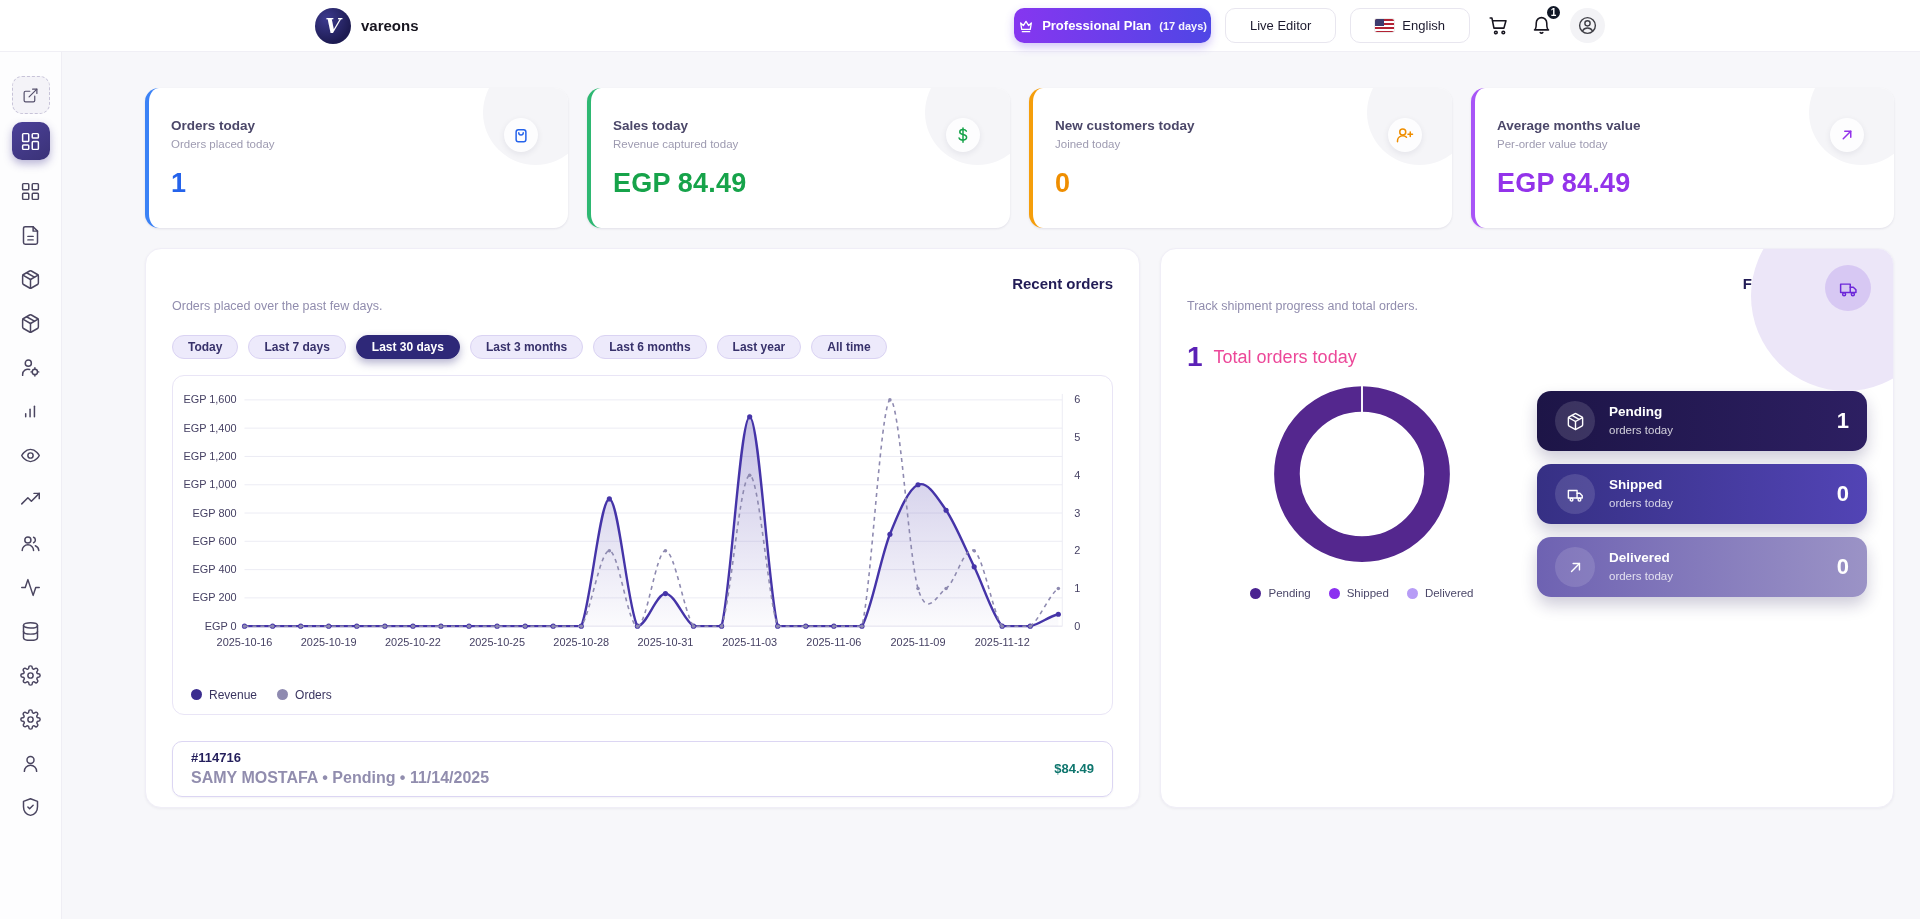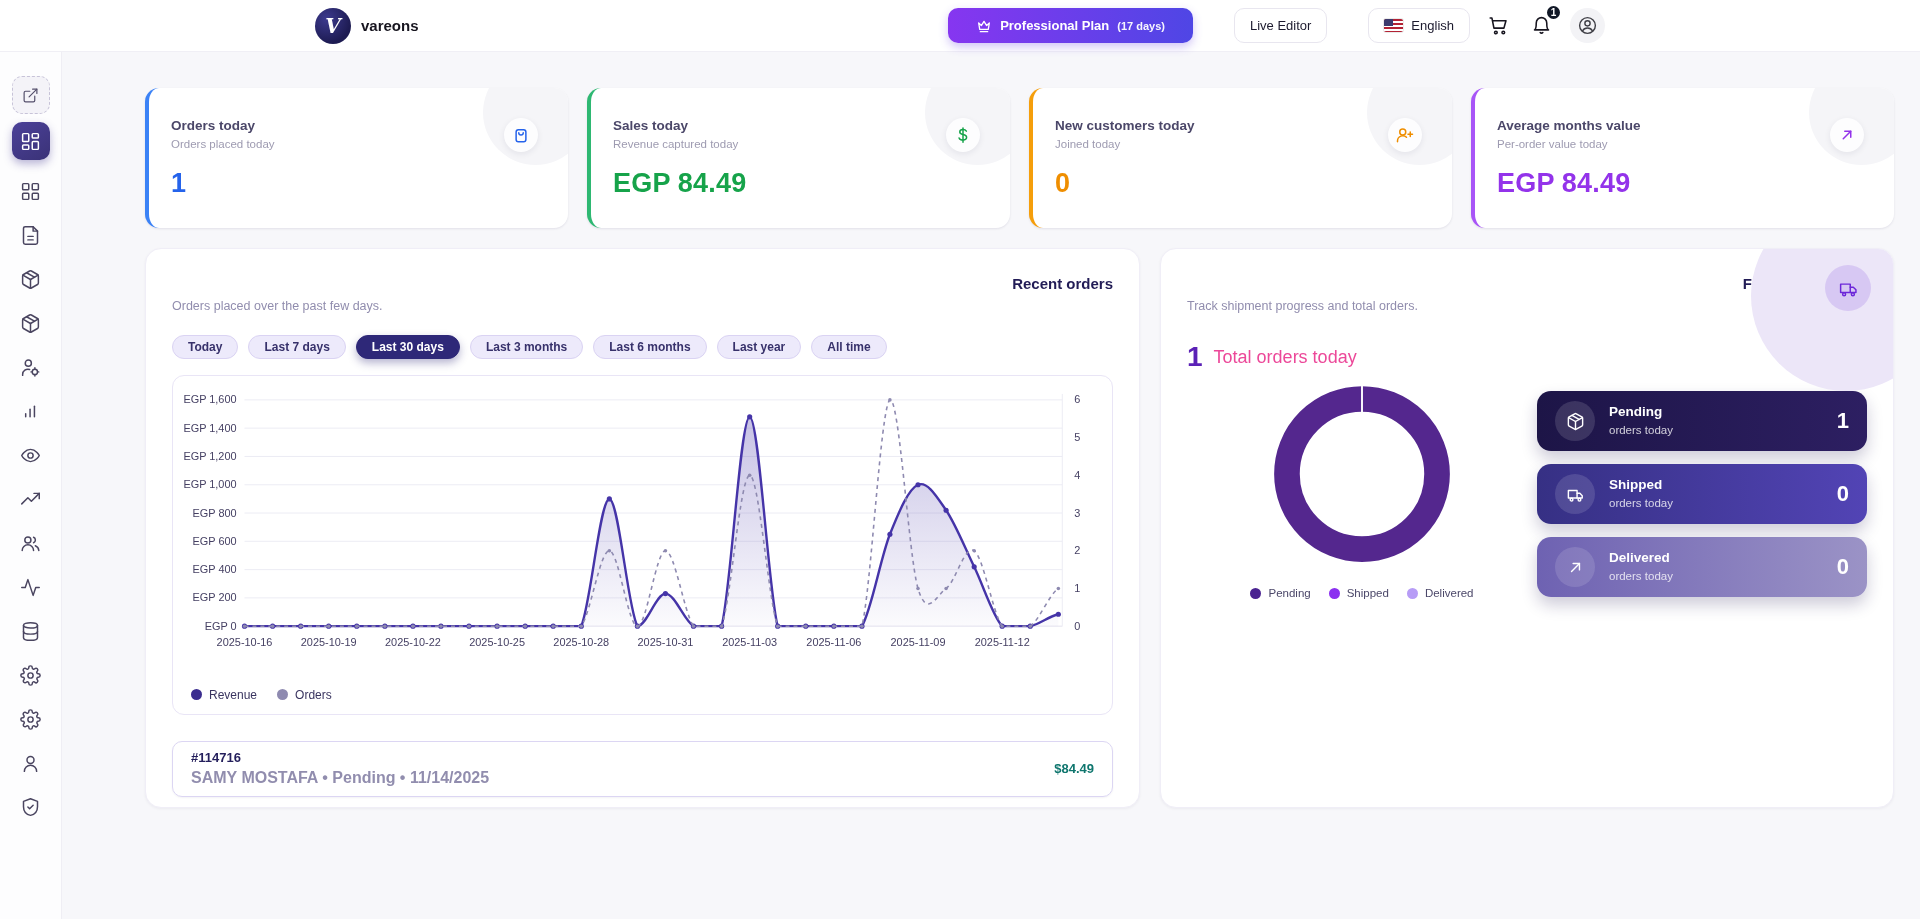--- a/index.html
+++ b/index.html
@@ -7,23 +7,23 @@
   body { font-family:"Liberation Sans",sans-serif; background:#f7f7fa; overflow:hidden; position:relative; color:#242145; }
   button { font-family:inherit; cursor:pointer; }
 
   
   header { position:absolute; top:0; left:0; right:0; height:52px; background:#fff; border-bottom:1px solid #f0eff5; z-index:20; }
   .header-inner { width:1290px; margin:0 auto; height:100%; display:flex; align-items:center; justify-content:space-between; }
   .brand { display:flex; align-items:center; gap:10px; }
   .logo { width:36px; height:36px; border-radius:50%; background:radial-gradient(circle at 32% 30%, #3c3a8e, #1d1b52 70%); color:#fff; display:flex; align-items:center; justify-content:center; font-family:"DejaVu Serif",serif; font-style:italic; font-size:20px; font-weight:700; }
   .brand-name { font-size:15px; font-weight:600; color:#17151f; }
   .header-right { display:flex; align-items:center; gap:14px; }
-  .plan-btn { display:flex; align-items:center; gap:8px; height:35px; padding:0 28px; border:none; border-radius:10px; color:#fff; background:linear-gradient(90deg,#8636f0,#4f46e5); font-size:13px; font-weight:700; box-shadow:0 4px 10px rgba(104,63,229,.3); }
+  .plan-btn { display:flex; align-items:center; gap:8px; height:35px; padding:0 4px; border:none; border-radius:10px; color:#fff; background:linear-gradient(90deg,#8636f0,#4f46e5); font-size:13px; font-weight:700; box-shadow:0 4px 10px rgba(104,63,229,.3); }
   .plan-days { font-size:11px; font-weight:600; opacity:.95; }
-  .ghost-btn { display:flex; align-items:center; gap:8px; height:35px; padding:0 15px; border:1px solid #e8e6ef; border-radius:10px; background:#fff; font-size:13px; font-weight:500; color:#1c1a2e;margin-left:27px; }
+  .ghost-btn { display:flex; align-items:center; gap:8px; height:35px; padding:0 24px; border:1px solid #e8e6ef; border-radius:10px; background:#fff; font-size:13px; font-weight:500; color:#1c1a2e; }
   .flag { width:19px; height:13px; border-radius:2px; overflow:hidden; position:relative; background:repeating-linear-gradient(180deg,#b22234 0 2px,#fff 2px 4px); box-shadow:0 0 0 1px rgba(0,0,0,.08); }
   .flag::before { content:""; position:absolute; left:0; top:0; width:9px; height:7px; background:#3c3b6e; }
   .icon-btn { background:none; border:none; color:#17151f; position:relative; display:flex; align-items:center; padding:4px; }
   .badge { position:absolute; top:-7px; right:-6px; min-width:17px; height:17px; border-radius:50%; background:#111827; color:#fff; font-size:10px; font-weight:700; display:flex; align-items:center; justify-content:center; border:2px solid #fff; }
   .avatar { width:35px; height:35px; border-radius:50%; background:#f3f3f6; border:none; display:flex; align-items:center; justify-content:center; color:#3f3f46; }
 
   
   aside { position:absolute; left:0; top:52px; bottom:0; width:62px; background:#fdfdfe; border-right:1px solid #efeef4; display:flex; flex-direction:column; align-items:center; padding-top:24px; gap:0; z-index:10; }
   .side-item { width:38px; height:38px; display:flex; align-items:center; justify-content:center; color:#4a4560; border-radius:10px; margin-bottom:6px; cursor:pointer; }
   .side-item.launcher { border:1.5px dashed #c7c3d8; background:#f4f3f8; color:#55506c; margin-bottom:8px; }

